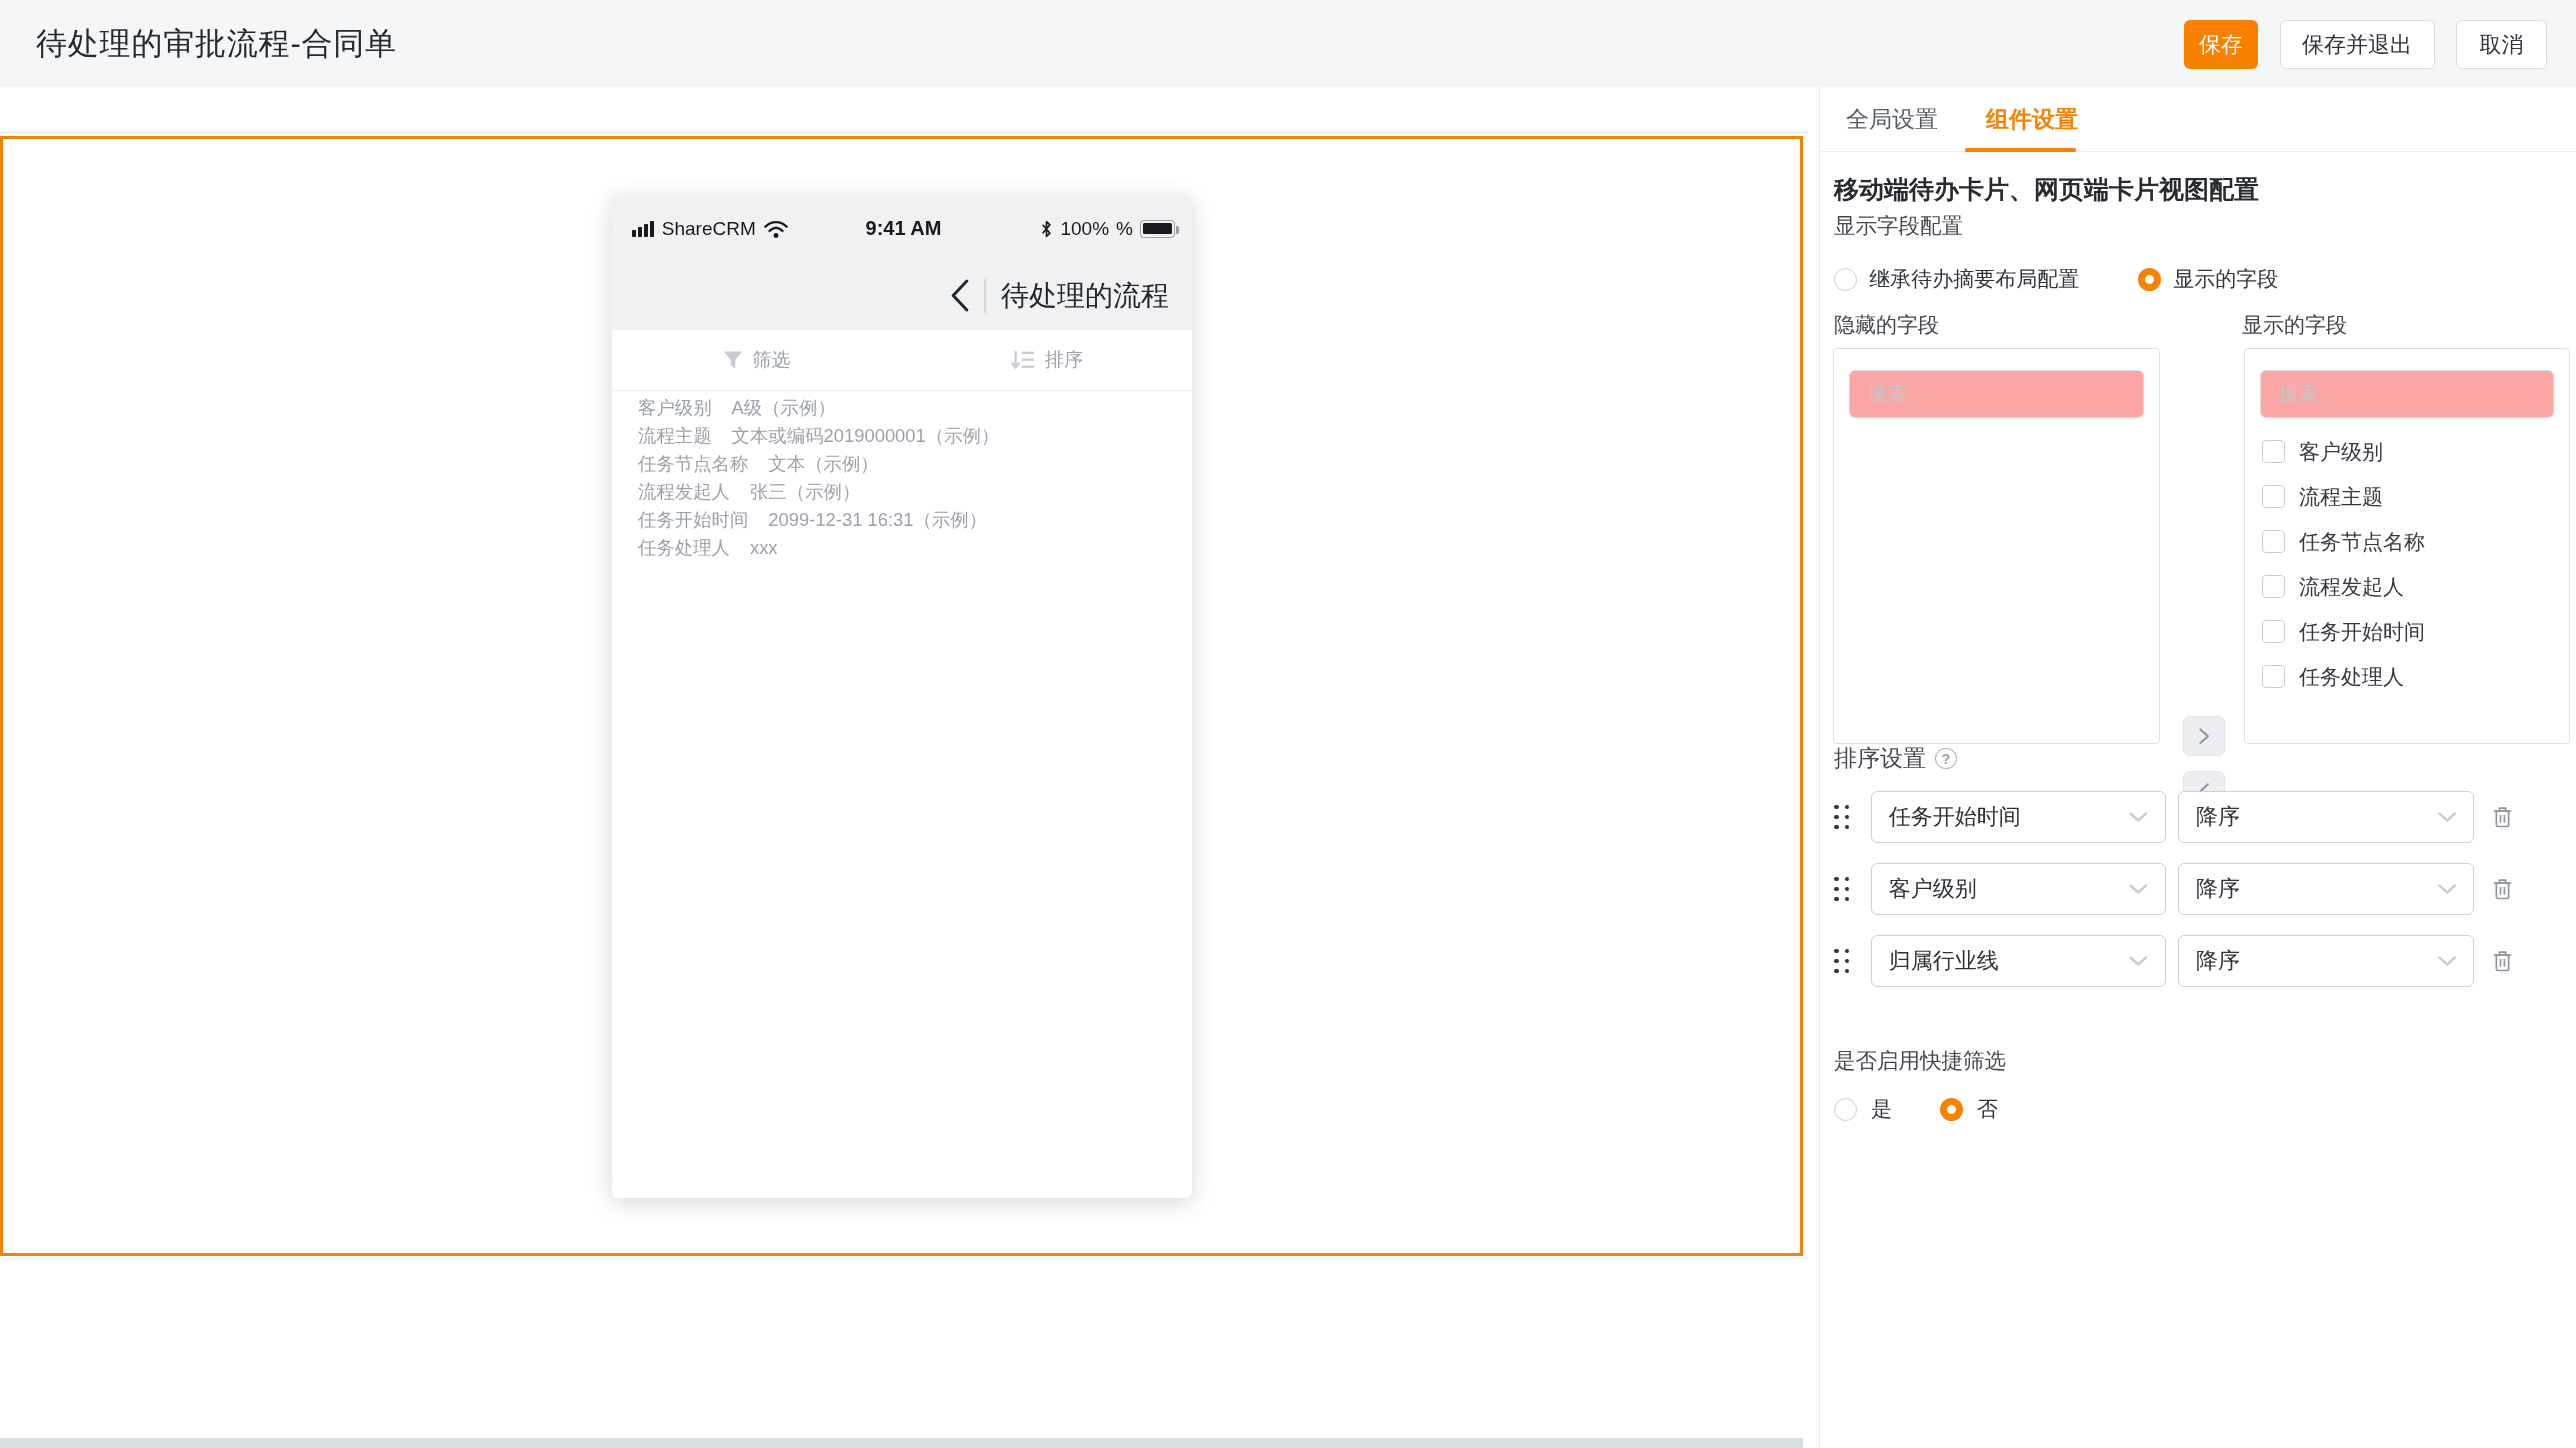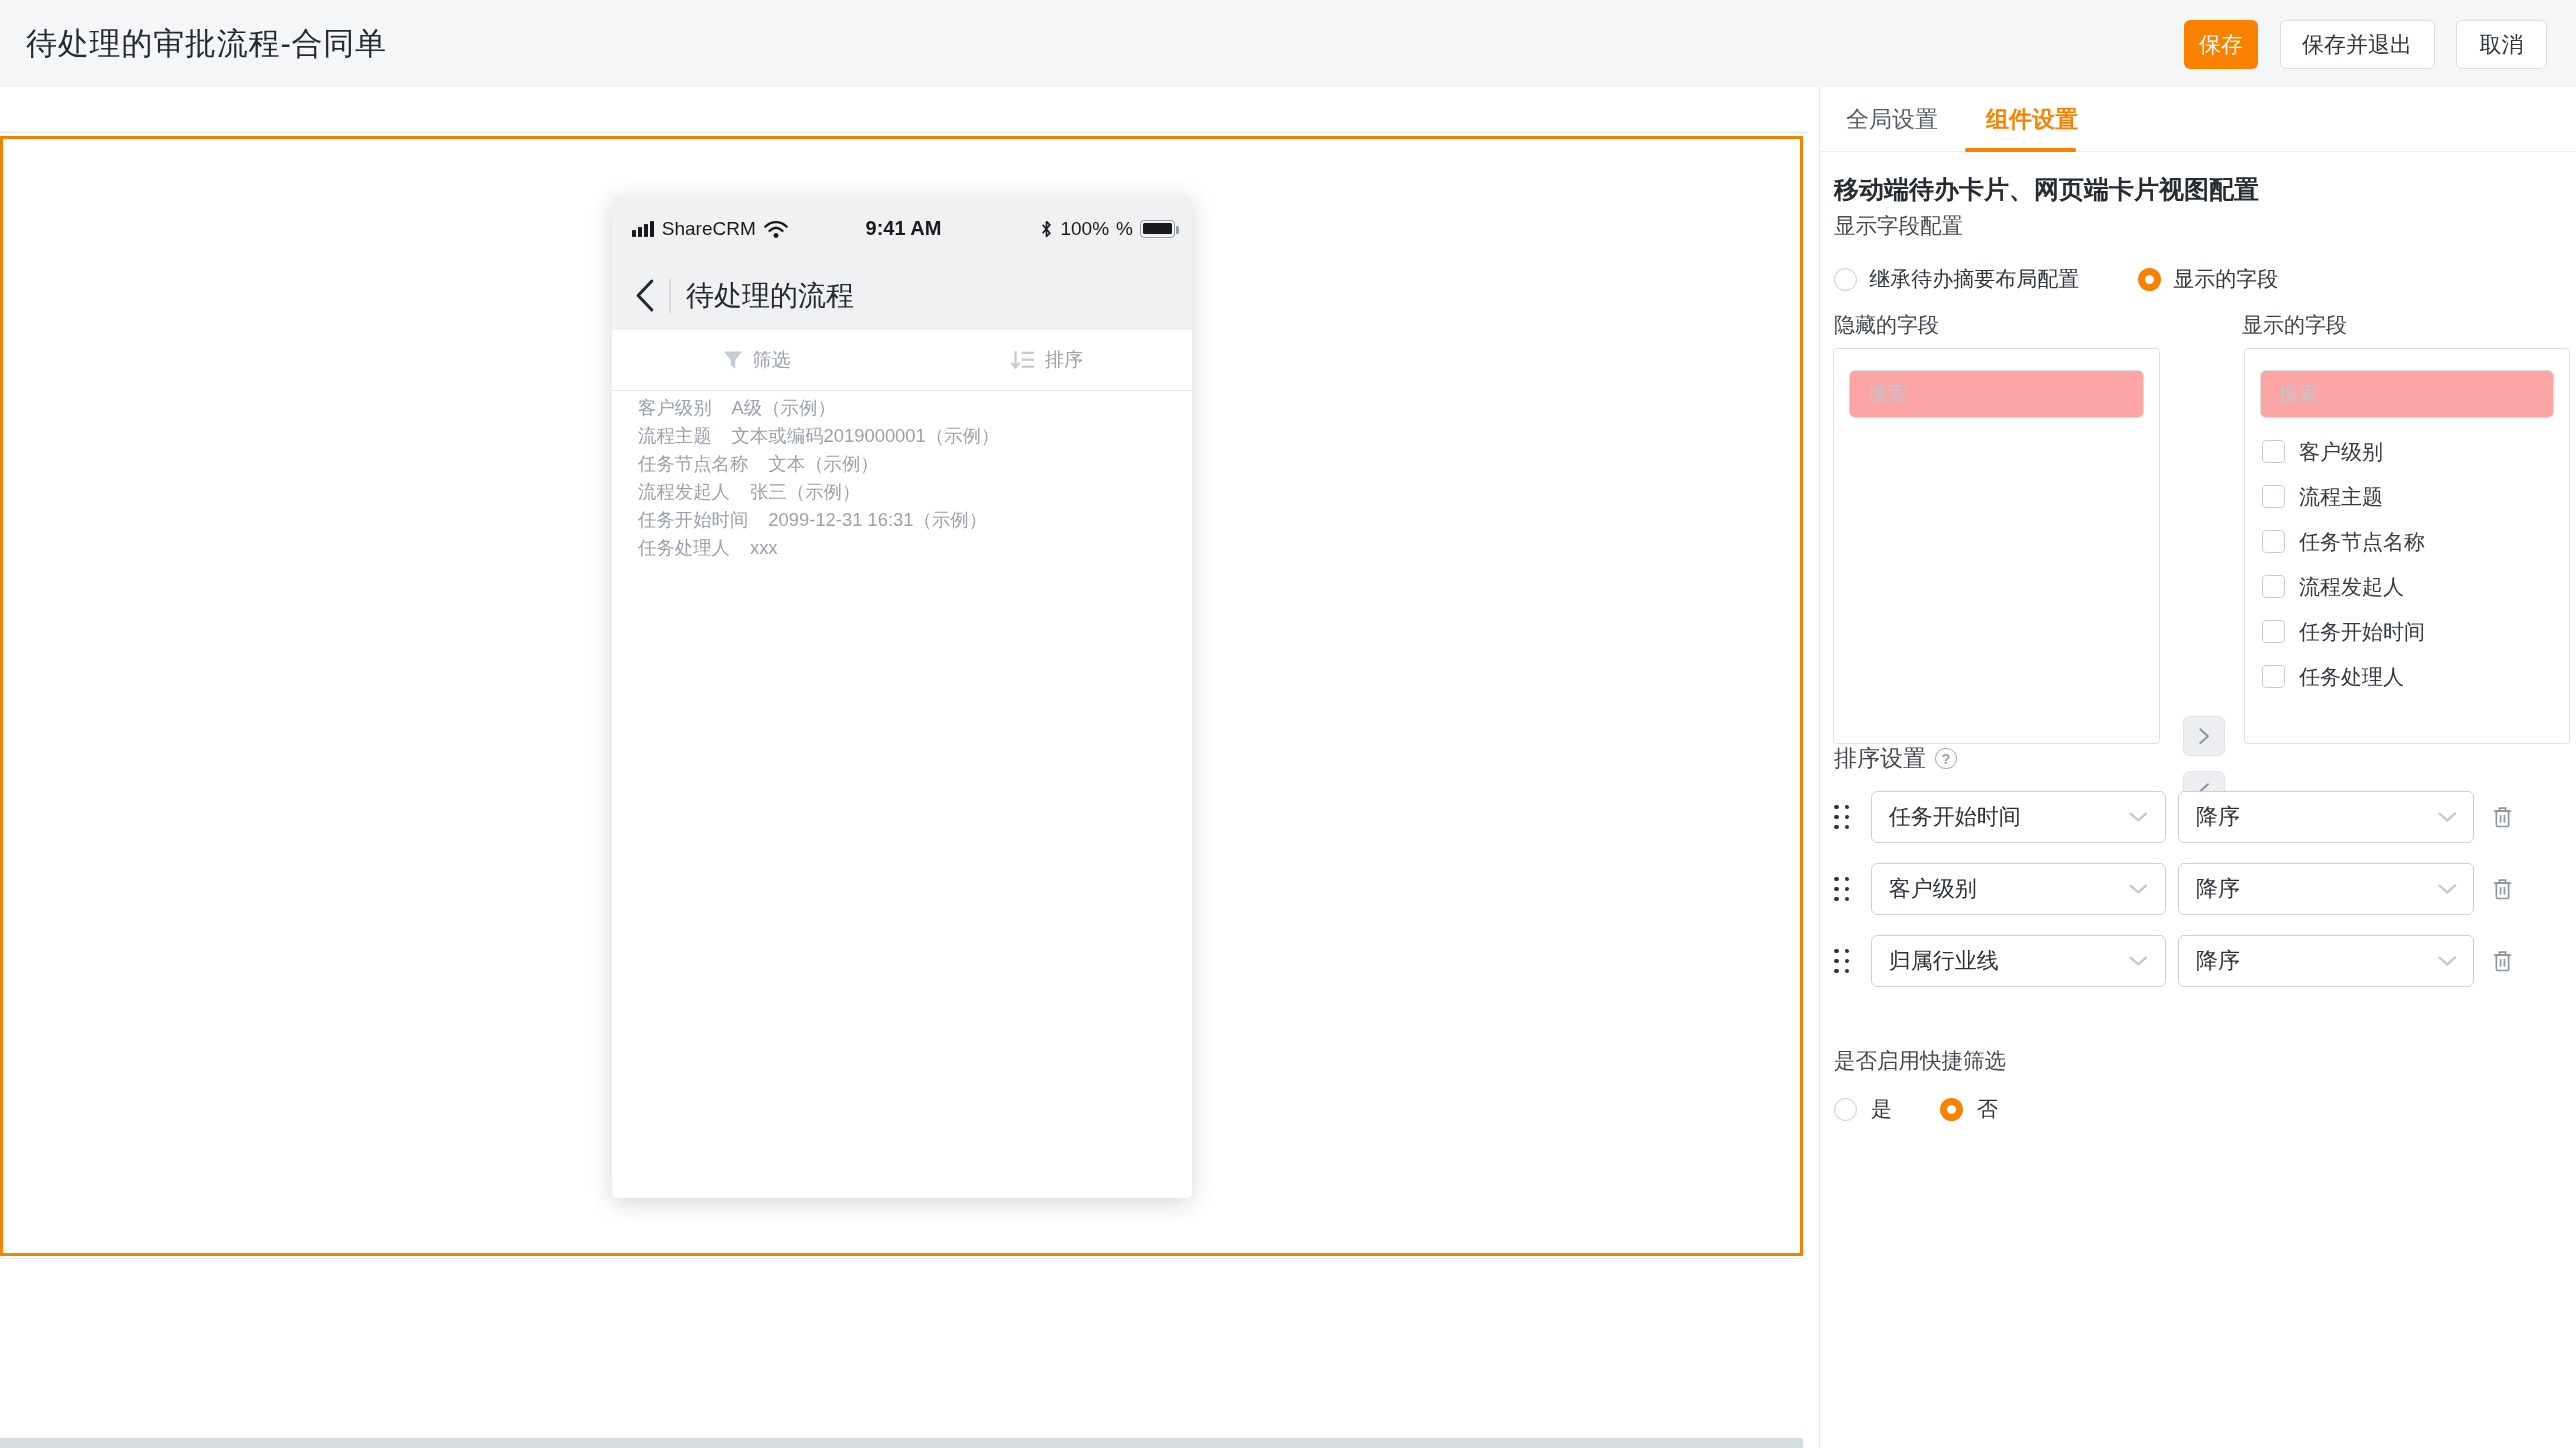--- a/index.html
+++ b/index.html
@@ -1,21 +1,21 @@
 <!DOCTYPE html>
 <html style="font-size:12.3px"><head>
 <meta charset="utf-8">
 <style>
   * { box-sizing: border-box; margin: 0; padding: 0; }
   html,body { width:2576px; height:1449px; overflow:hidden; }
   body { font-family:"Liberation Sans","DejaVu Sans",sans-serif; background:#ffffff; position:relative; color:#333; }
 
   
   .app-header { position:absolute; left:0; top:0; width:2576px; height:87px; background:#f5f6f8; display:flex; align-items:center; }
-  .app-title { font-size:31px; font-weight:500; color:#252a31; margin-left:26px; letter-spacing:0.8px; }
+  .app-title { font-size:31px; font-weight:500; color:#252a31; margin-left:36px; letter-spacing:0.8px; }
   .header-actions { position:absolute; right:29px; top:20px; display:flex; gap:21.5px; }
   .btn { height:49px; border-radius:6.1px; font-size:22px; display:flex; align-items:center; justify-content:center; cursor:pointer; }
   .btn-primary { width:74px; background:#fa8100; color:#ffffff; border:none; }
   .btn-plain { background:#ffffff; border:0.8px solid #d9dde2; color:#2f353d; }
   .btn-save-exit { width:155px; }
   .btn-cancel { width:91px; }
 
   
   .canvas-hairline-top { position:absolute; left:0; top:132px; width:1807px; height:0.8px; background:#e3e6e9; }
   .canvas-hairline-bottom { position:absolute; left:0; top:1258px; width:1807px; height:0.8px; background:#e9ecef; }
@@ -28,21 +28,21 @@
   .status-row { position:absolute; left:20px; right:17px; top:15.4px; height:35px; display:flex; align-items:center; font-size:19px; color:#17191d; }
   .status-left { display:flex; align-items:center; gap:7.7px; }
   .sig-bars { display:flex; align-items:flex-end; gap:2.3px; height:17px; }
   .sig-bars span { width:3.8px; background:#17191d; border-radius:0.8px; display:block; }
   .carrier { font-weight:500; }
   .status-time { position:absolute; left:0; right:0; text-align:center; font-size:20px; font-weight:600; }
   .status-right { margin-left:auto; display:flex; align-items:center; gap:7px; z-index:1; }
   .bat { width:35px; height:17.7px; border:1.5px solid #9a9da2; border-radius:3.8px; position:relative; }
   .bat-fill { position:absolute; left:2.3px; top:2.3px; right:2.3px; bottom:2.3px; background:#17191d; border-radius:1.5px; }
   .bat-nub { position:absolute; right:-5.4px; top:4.6px; width:3.1px; height:8.4px; background:#9a9da2; border-radius:0 1.5px 1.5px 0; }
-  .nav-row { position:absolute; left:23px; right:23px; top:74px; height:51px; display:flex; align-items:center; }
+  .nav-row { position:absolute; left:23px; right:23px; top:74px; height:51px; display:flex; align-items:center;justify-content:flex-end; }
   .nav-divider { width:1.5px; height:34px; background:#d9dadd; margin:0 15.4px 0 14px; }
   .nav-title { font-size:28px; font-weight:500; color:#23272e; }
   .phone-toolbar { position:absolute; left:0; top:134px; width:100%; height:61px; display:flex; border-bottom:0.8px solid #ebebed; background:#ffffff; }
   .tool-cell { flex:1; display:flex; align-items:center; justify-content:center; gap:9.2px; font-size:19px; color:#9aa0a9; }
   .phone-list { position:absolute; left:26px; right:23px; top:198px; font-size:18.4px; line-height:28px; color:#9ba1ab; }
   .p-row { white-space:nowrap; overflow:hidden; }
   .p-val { margin-left:20px; }
 
   
   .panel { position:absolute; left:1807px; top:87px; width:769px; height:1362px; background:#ffffff; border-left:0.8px solid #e7e9ec;margin-left:12px; }

